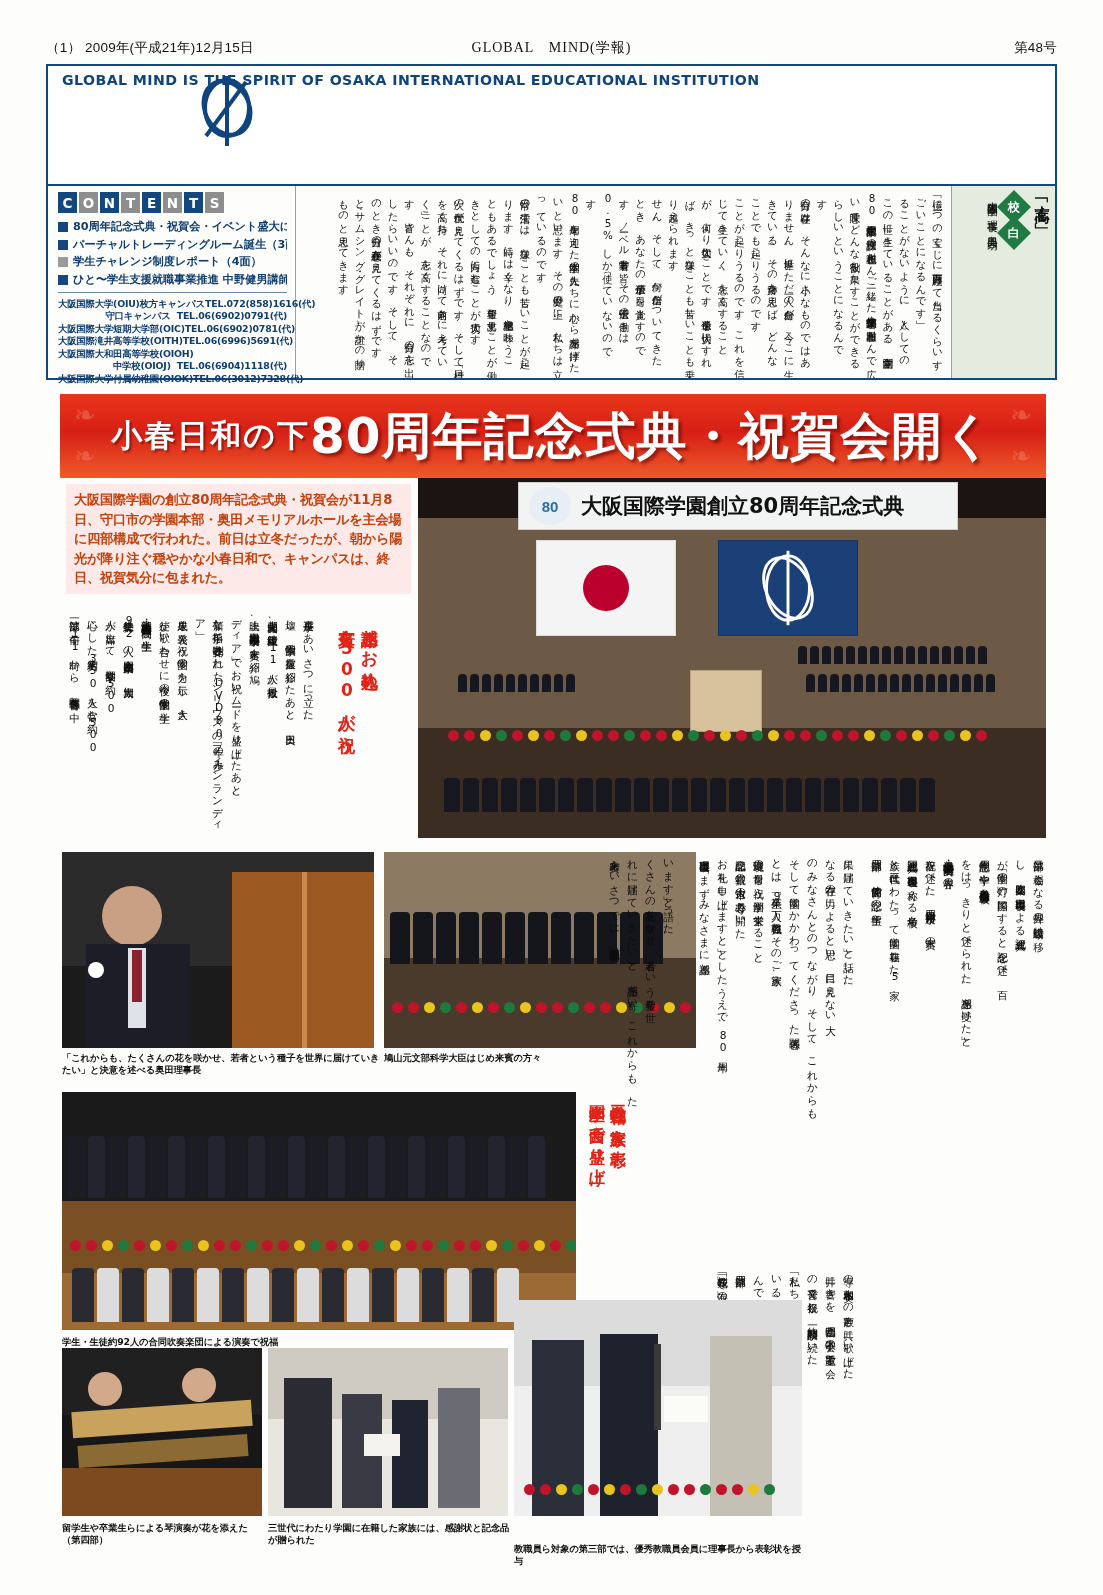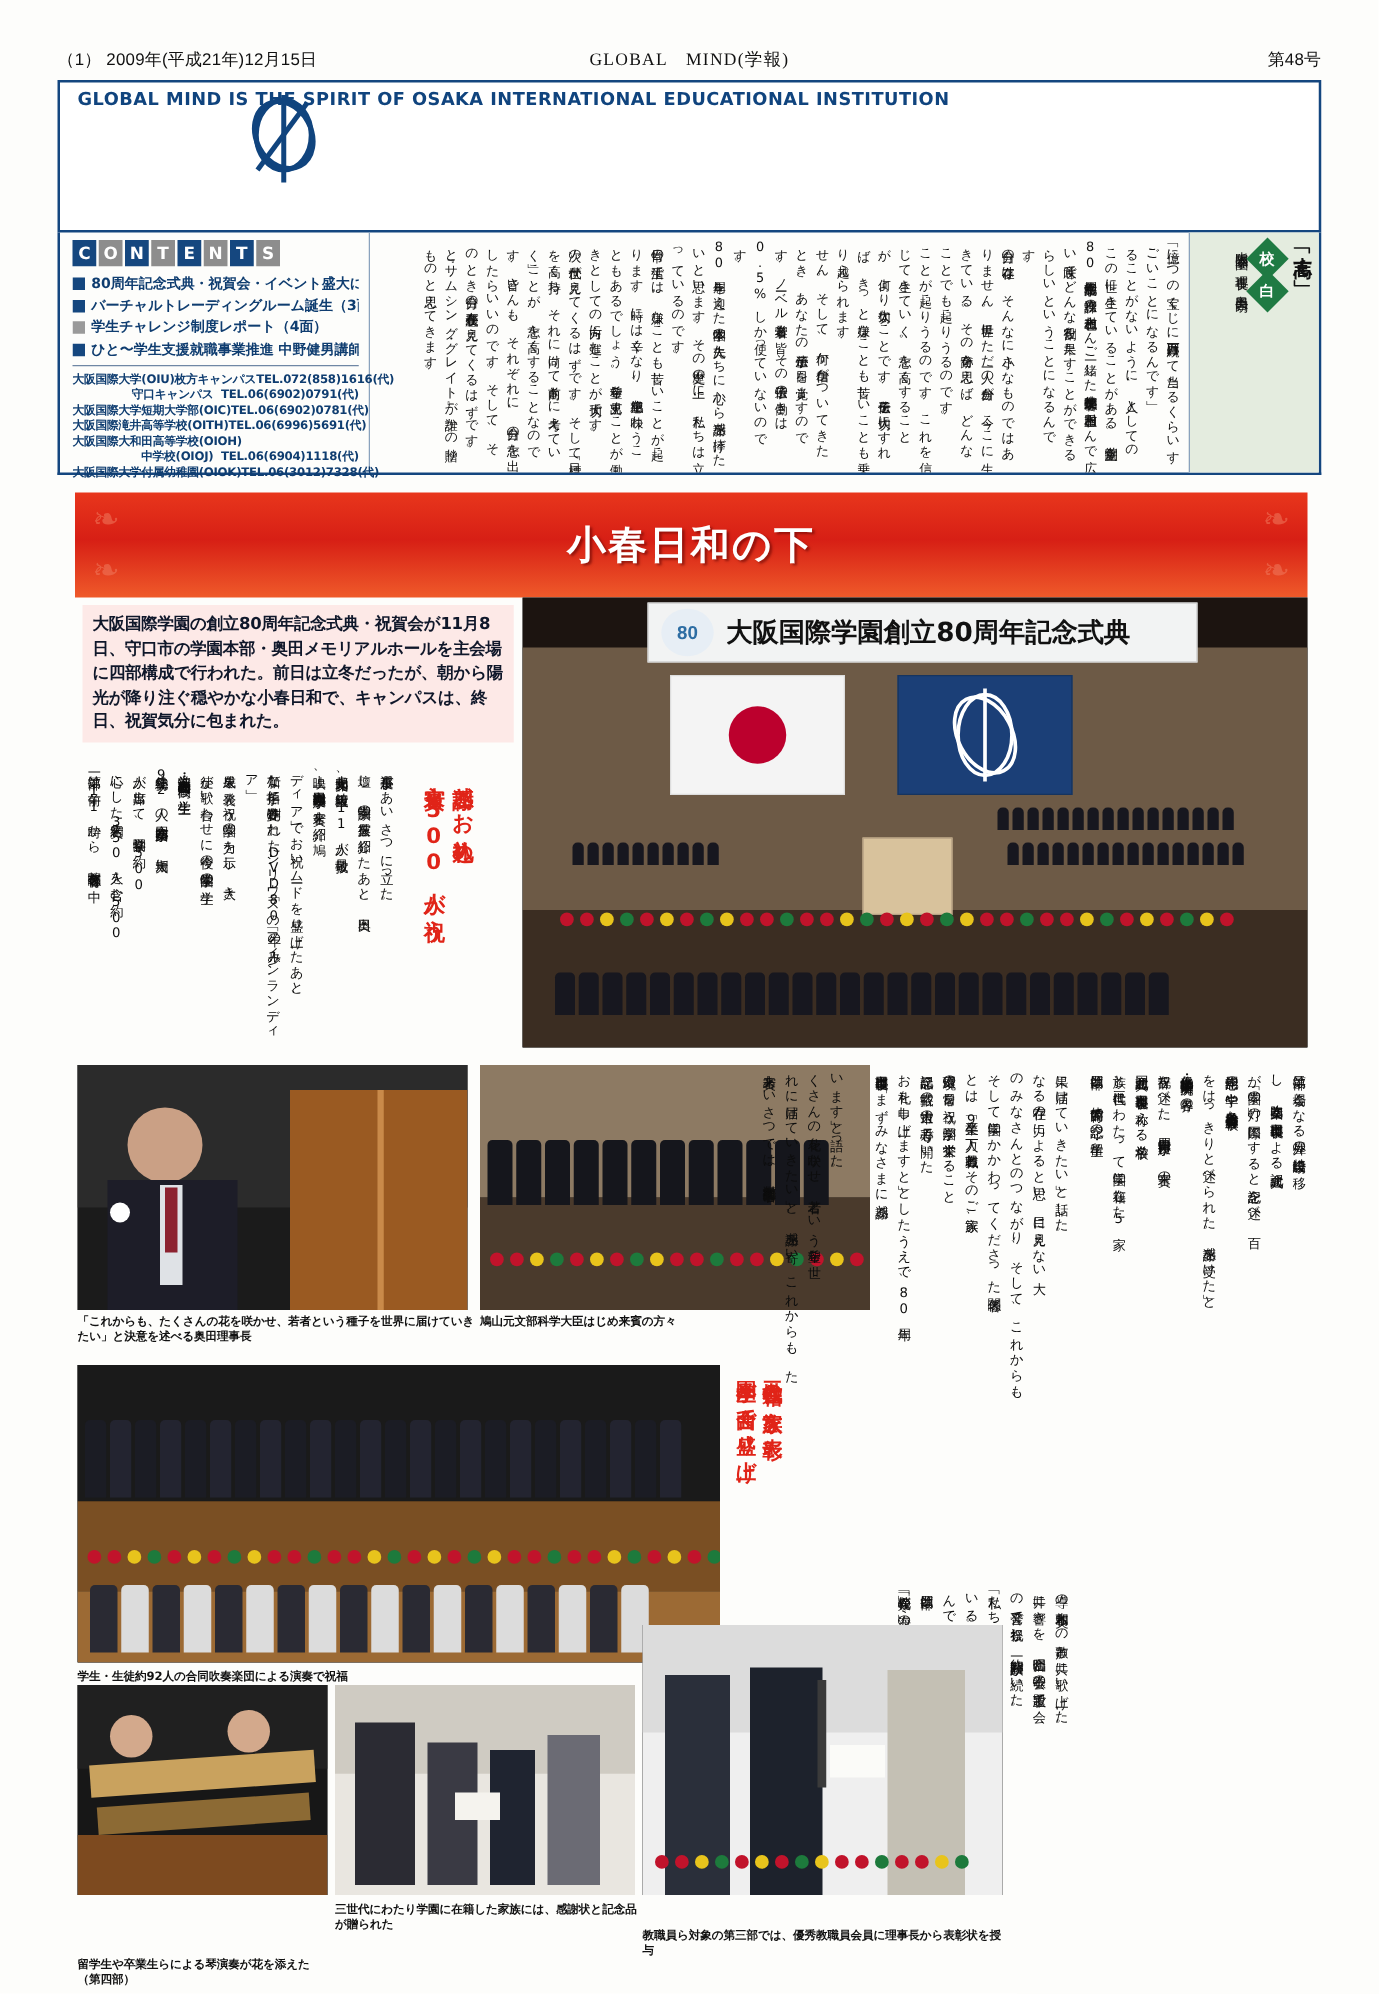--- a/index.html
+++ b/index.html
@@ -185,21 +185,21 @@
   }
 
   
   .lead {
     position: absolute; left: 66px; top: 484px;
     width: 345px; height: 110px;
     background: #fde9e7;
     padding: 6px 6px 0 8px;
   }
   .lead p {
-    margin:0; color:#0f172a; font-weight:800; font-size:13.2px;
+    margin:0; color:#c2410c; font-weight:800; font-size:13.2px;
     line-height: 19.5px; letter-spacing:-.2px;
     font-family:"DejaVu Sans",sans-serif;
   }
 
   
   .vred {
     position: absolute;
     writing-mode: vertical-rl; text-orientation: upright;
     color: #e02418; font-weight: 800;
     font-family:"DejaVu Sans",sans-serif;
@@ -340,20 +340,21 @@
       <div class="ks-author">大阪国際学園 理事長 奥田吾朗</div>
     </div>
   </div>
 
   <div class="red-banner">
     <span class="swirl" style="left:14px;top:6px;">❧</span>
     <span class="swirl" style="left:14px;bottom:6px;">❧</span>
     <span class="swirl" style="right:14px;top:6px;">❧</span>
     <span class="swirl" style="right:14px;bottom:6px;">❧</span>
     <span class="rb-small">小春日和の下</span>
+    <span class="rb-big">80周年記念式典・祝賀会開く</span>
   </div>
 
   <div class="lead">
     <p>大阪国際学園の創立80周年記念式典・祝賀会が11月8日、守口市の学園本部・奥田メモリアルホールを主会場に四部構成で行われた。前日は立冬だったが、朝から陽光が降り注ぐ穏やかな小春日和で、キャンパスは、終日、祝賀気分に包まれた。</p>
   </div>
 
   <div class="photo" style="left:418px; top:478px; width:628px; height:360px;">
     <div class="stage-bg"></div>
     <div class="wallpanel" style="left:0;top:40px;width:100%;height:210px;background:#6d5a46;"></div>
     <div class="wallpanel" style="left:0;top:250px;width:100%;height:110px;background:#3b2d22;"></div>
@@ -691,21 +692,21 @@
 
   <div class="photo" style="left:62px; top:1348px; width:200px; height:168px;">
     <div style="position:absolute;inset:0;background:#171717;"></div>
     <div style="position:absolute;left:0;top:0;width:100%;height:40%;background:#202020;"></div>
     <div style="position:absolute;left:10px;top:58px;width:180px;height:26px;background:#c9a25e;transform:rotate(-4deg);"></div>
     <div style="position:absolute;left:16px;top:92px;width:170px;height:22px;background:#8c6a34;transform:rotate(-4deg);"></div>
     <div style="position:absolute;left:26px;top:24px;width:34px;height:34px;border-radius:50%;background:#d3a98c;"></div>
     <div style="position:absolute;left:120px;top:20px;width:34px;height:34px;border-radius:50%;background:#d3a98c;"></div>
     <div style="position:absolute;left:0;top:120px;width:100%;height:48px;background:#7d4a1f;"></div>
   </div>
-  <div class="cap" style="left:62px; top:1522px; width:200px;margin-top:44px;">留学生や卒業生らによる琴演奏が花を添えた（第四部）</div>
+  <div class="cap" style="left:62px; top:1522px; width:200px;">留学生や卒業生らによる琴演奏が花を添えた（第四部）</div>
 
   <div class="photo" style="left:268px; top:1348px; width:240px; height:168px;">
     <div style="position:absolute;inset:0;background:#e9e6e0;"></div>
     <div style="position:absolute;left:0;top:0;width:100%;height:42%;background:#cfcbc2;"></div>
     <div style="position:absolute;left:16px;top:30px;width:48px;height:130px;background:#2b2b33;"></div>
     <div style="position:absolute;left:74px;top:46px;width:40px;height:114px;background:#3a3a44;"></div>
     <div style="position:absolute;left:124px;top:52px;width:36px;height:108px;background:#1f2430;"></div>
     <div style="position:absolute;left:170px;top:40px;width:42px;height:120px;background:#6b6b74;"></div>
     <div style="position:absolute;left:96px;top:86px;width:36px;height:22px;background:#f5f3ee;"></div>
   </div>

